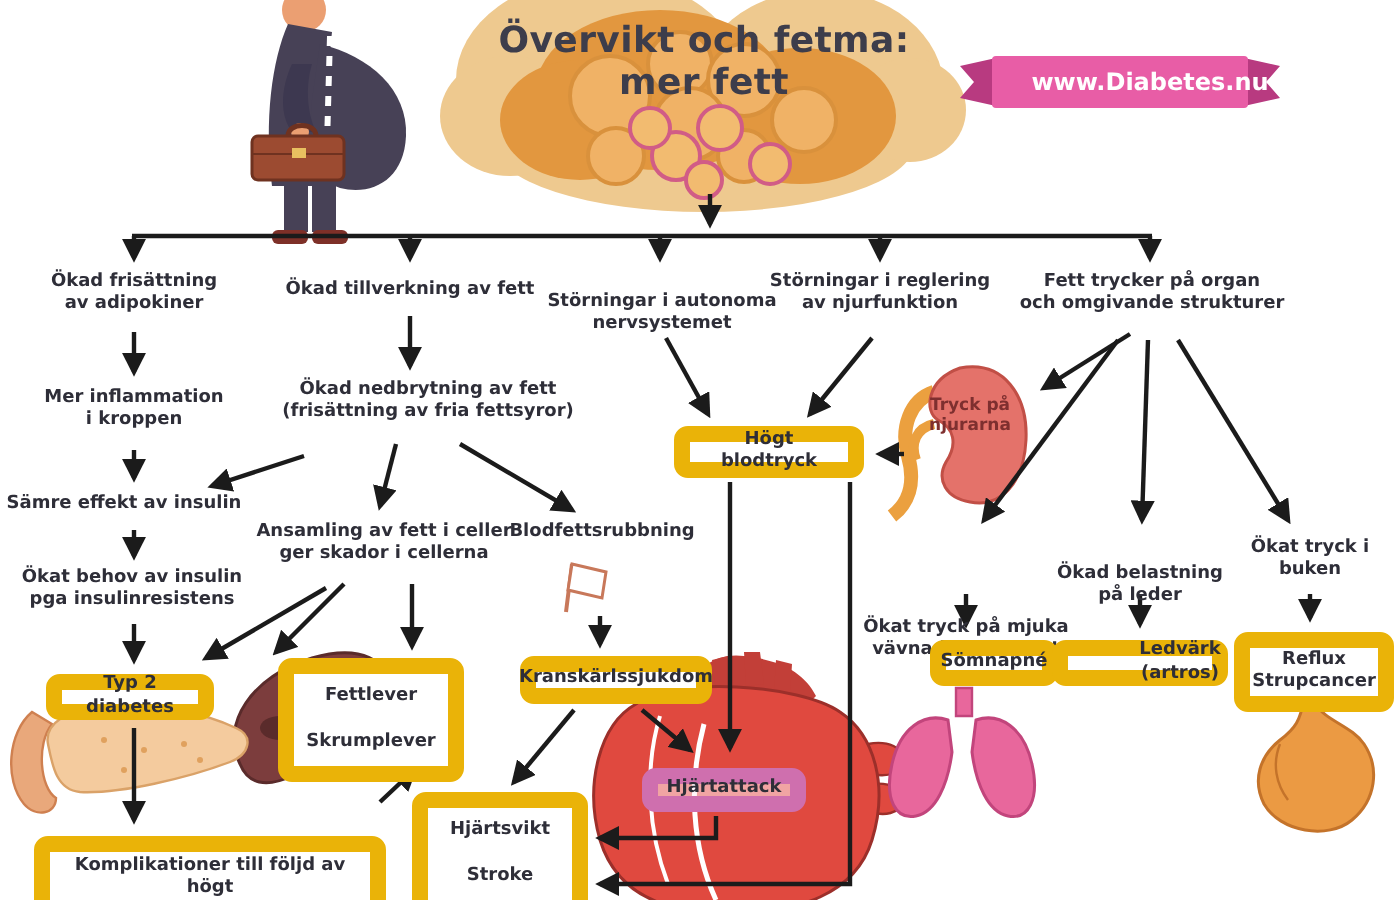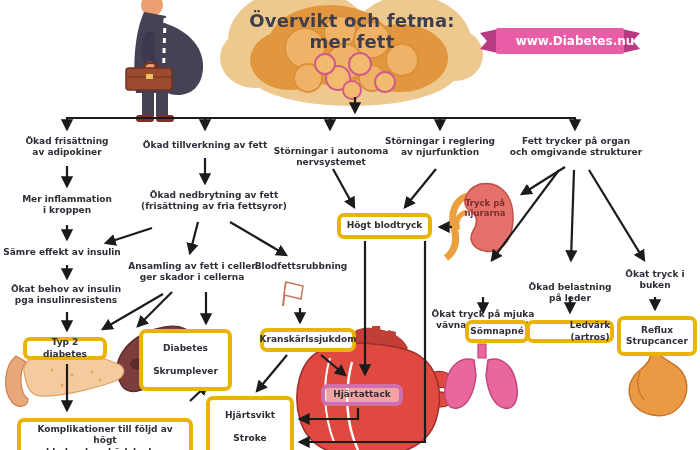--- a/index.html
+++ b/index.html
@@ -9,21 +9,21 @@
   }
   .layer{position:absolute;left:0;top:0;width:700px;height:450px;}
   svg{display:block;}
   .lbl{
     position:absolute;transform:translateX(-50%);text-align:center;
     font-size:9px;font-weight:700;line-height:1.2;color:#2e2e38;
     white-space:pre-line;z-index:2;
   }
   .lbl.maroon{color:#7e2f2f;font-size:8.5px;}
   .bx{
-    position:absolute;box-sizing:border-box;border:4px solid #eab308;border-radius:7px;
+    position:absolute;box-sizing:border-box;border:8px solid #eab308;border-radius:7px;
     background:#ffffff;z-index:3;display:flex;align-items:center;justify-content:center;
     text-align:center;font-size:9px;font-weight:700;color:#2e2e38;line-height:1.25;
     white-space:pre-line;padding:2px 4px;
   }
   .bx.translucent{background:rgba(255,238,246,0.55);border-color:#cf6fae;}
   .bx.toptext{align-items:flex-start;}
   .title{
     position:absolute;transform:translateX(-50%);text-align:center;z-index:2;
     font-size:18px;font-weight:800;color:#3d3d4b;letter-spacing:0.2px;
   }
@@ -211,21 +211,21 @@
   <div class="lbl" style="left:483px;top:269px;width:114px;margin-top:40px;">Ökat tryck på mjuka
 vävnader i svalget</div>
   <div class="lbl" style="left:570px;top:269px;width:100px;margin-top:13px;">Ökad belastning
 på leder</div>
   <div class="lbl" style="left:655px;top:269px;width:82px;">Ökat tryck i
 buken</div>
 
   <div class="bx" style="left:23px;top:337px;width:84px;height:23px;">Typ 2 diabetes</div>
   <div class="bx toptext" style="left:17px;top:418px;width:176px;height:44px;">Komplikationer till följd av högt
 blodsocker: kärlskador, nervskador,</div>
-  <div class="bx" style="left:139px;top:329px;width:93px;height:62px;">Diabetes
+  <div class="bx" style="left:139px;top:329px;width:93px;height:62px;">Fettlever
 
 Skrumplever</div>
   <div class="bx" style="left:337px;top:213px;width:95px;height:26px;">Högt blodtryck</div>
   <div class="bx" style="left:260px;top:328px;width:96px;height:24px;">Kranskärlssjukdom</div>
   <div class="bx translucent" style="left:321px;top:384px;width:82px;height:22px;">Hjärtattack</div>
   <div class="bx" style="left:206px;top:396px;width:88px;height:62px;">Hjärtsvikt
 
 Stroke</div>
   <div class="bx" style="left:450px;top:320px;width:64px;height:23px;margin-left:15px;">Sömnapné</div>
   <div class="bx" style="left:526px;top:320px;width:88px;height:23px;padding-left:44px;">Ledvärk (artros)</div>

